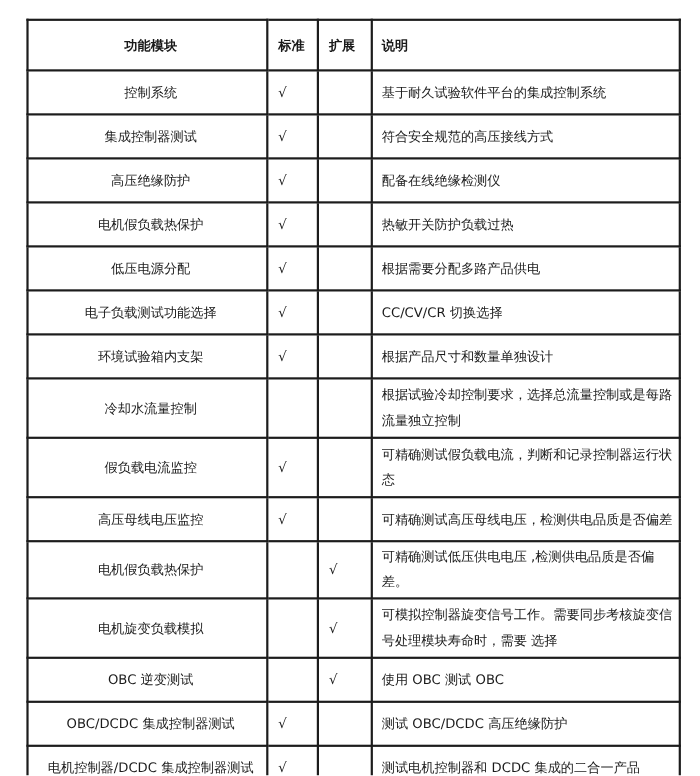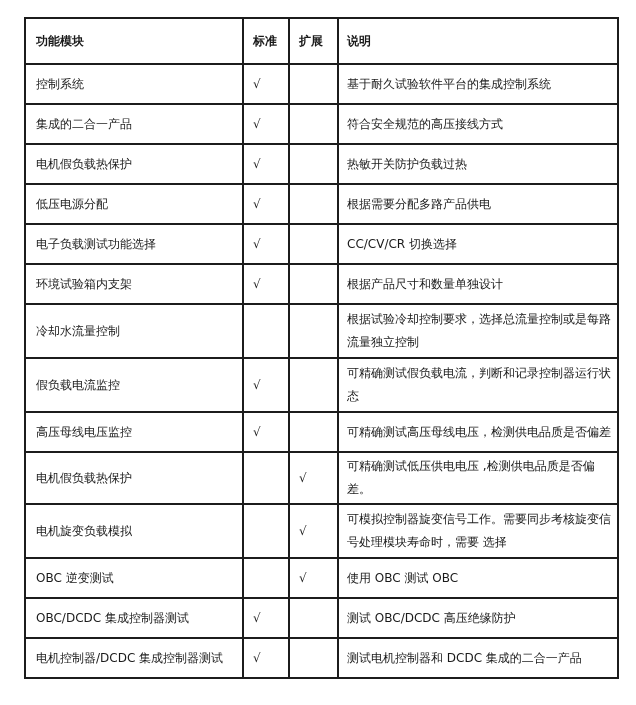--- a/index.html
+++ b/index.html
@@ -41,20 +41,21 @@
     font-weight: bold;
     text-align: left;
     font-size: 12.5px;
   }
   .col-module { width: 218px; }
   .col-check  { width: 46px; }
   .col-check2 { width: 49px; }
   .col-desc   { width: 280px; }
   .td-module, th.th-module {
     padding: 2px 4px 2px 10px;
+    text-align: center;
   }
   .td-check, th.th-check {
     padding: 2px 2px 2px 9px;
     margin-left: 16px;
   }
   .td-desc, th.th-desc {
     padding: 2px 4px 2px 8px;
     margin-top: 12px;
   }
 </style>
@@ -78,24 +79,30 @@
       </tr>
     </thead>
     <tbody>
         <tr class="single">
           <td class="td-module">控制系统</td>
           <td class="td-check">√</td>
           <td class="td-check"></td>
           <td class="td-desc">基于耐久试验软件平台的集成控制系统</td>
         </tr>
         <tr class="single">
-          <td class="td-module">集成的二合一产品</td>
+          <td class="td-module">集成控制器测试</td>
           <td class="td-check">√</td>
           <td class="td-check"></td>
           <td class="td-desc">符合安全规范的高压接线方式</td>
+        </tr>
+        <tr class="single">
+          <td class="td-module">高压绝缘防护</td>
+          <td class="td-check">√</td>
+          <td class="td-check"></td>
+          <td class="td-desc">配备在线绝缘检测仪</td>
         </tr>
         <tr class="single">
           <td class="td-module">电机假负载热保护</td>
           <td class="td-check">√</td>
           <td class="td-check"></td>
           <td class="td-desc">热敏开关防护负载过热</td>
         </tr>
         <tr class="single">
           <td class="td-module">低压电源分配</td>
           <td class="td-check">√</td>

